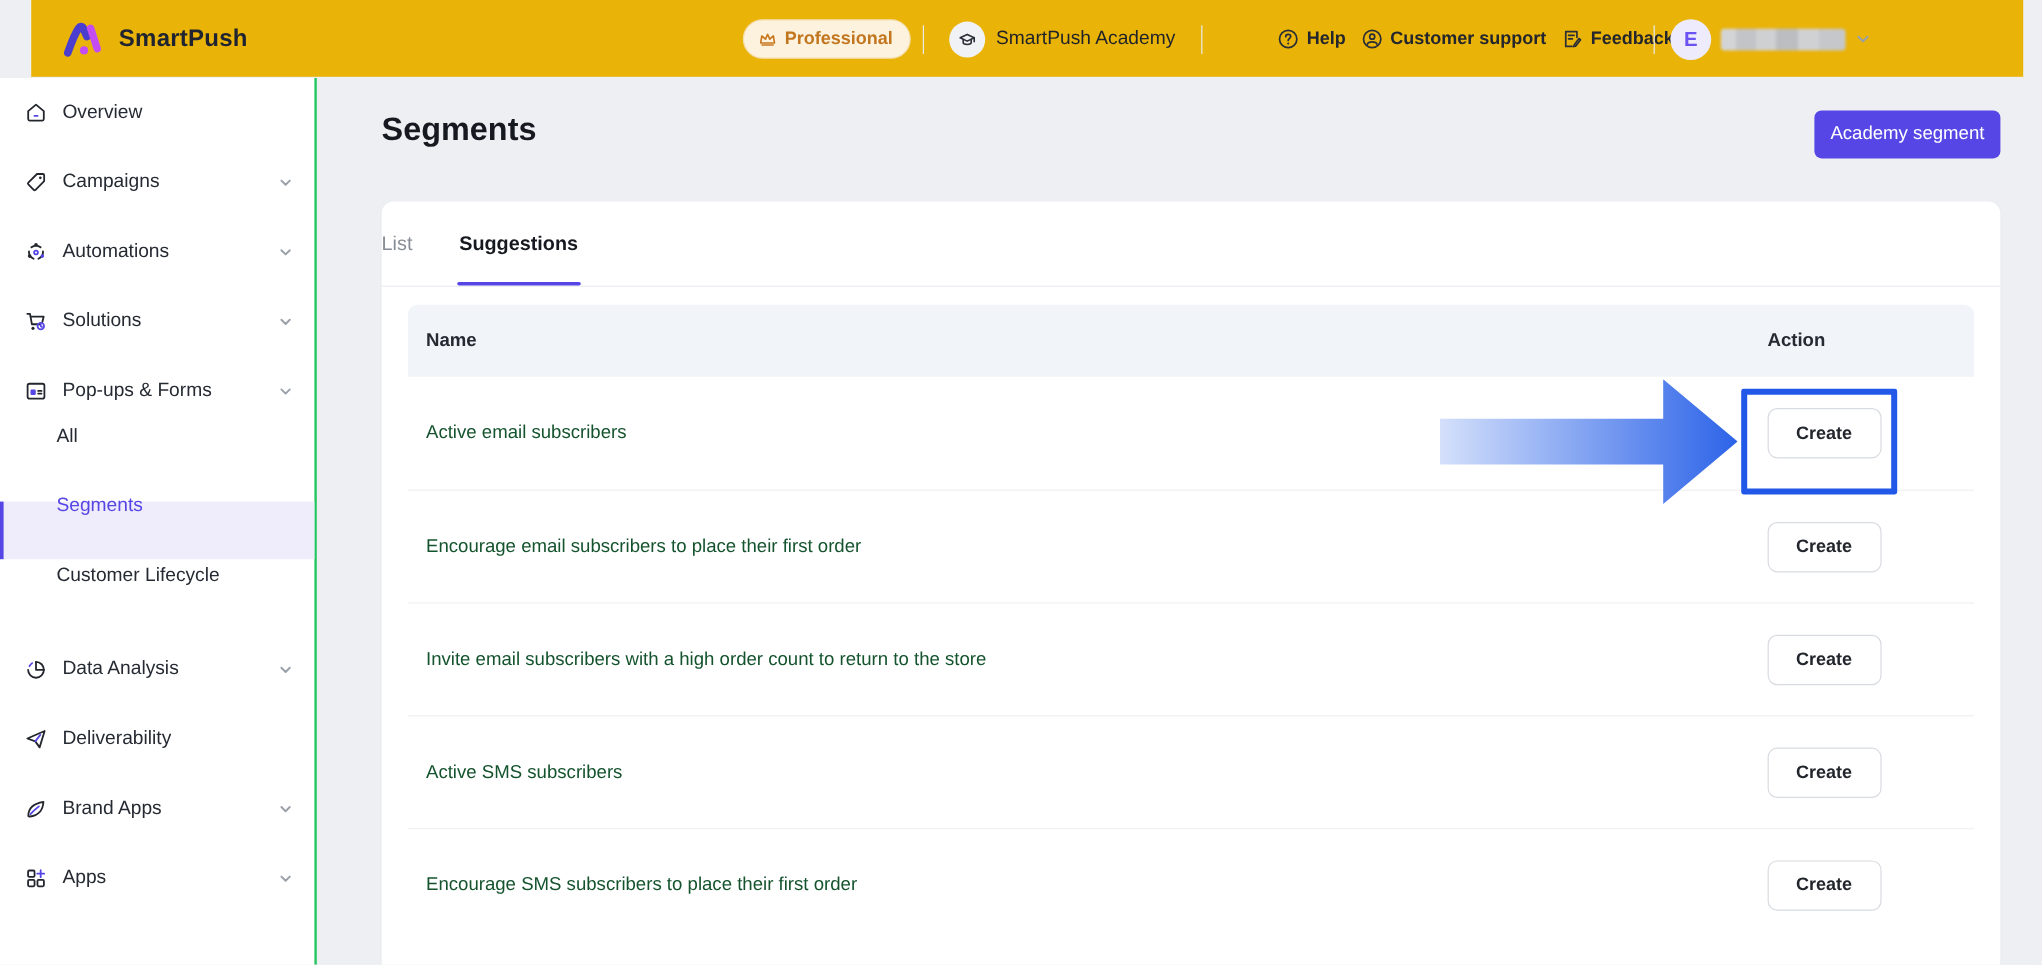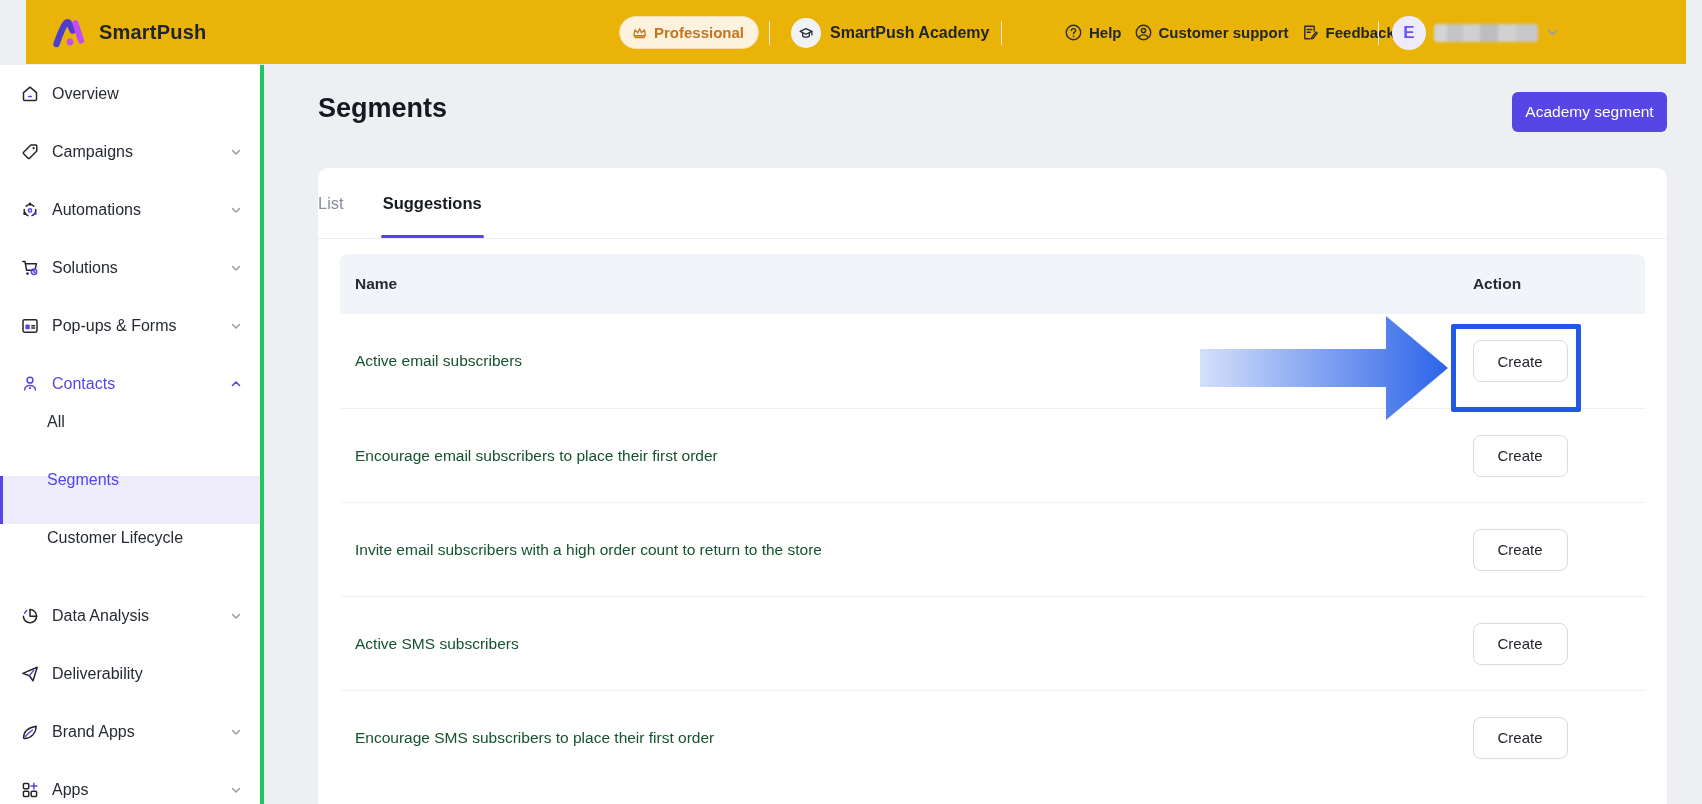--- a/index.html
+++ b/index.html
@@ -8,31 +8,31 @@
   .page { position:relative; width:1702px; height:804px; }
 
   
   header { position:absolute; top:0; left:0; right:16px; height:65px; background:#eab308; border-bottom:1px solid #eef0f3; z-index:10;margin-left:26px; }
   .brand { position:absolute; left:26px; top:0; height:65px; display:flex; align-items:center; gap:11px; }
   .brand-name { font-size:20px; font-weight:700; color:#1f2430; letter-spacing:.2px; }
   .plan-pill { position:absolute; left:593px; top:16px; height:33px; padding:0 14px 0 11px; background:#fcf2dd; border:1px solid #f3ddab; border-radius:17px; display:flex; align-items:center; gap:6px; font-size:15px; font-weight:600; color:#c2761f; cursor:pointer; }
   .hdr-div { position:absolute; top:21px; width:1px; height:24px; background:#e8eaee; }
   .academy { position:absolute; left:765px; top:0; height:65px; display:flex; align-items:center; gap:9px; cursor:pointer; }
   .academy-circle { width:30px; height:30px; border-radius:50%; background:#f1f2f5; display:flex; align-items:center; justify-content:center; }
-  .academy-label { font-size:16px; font-weight:700; color:#1f2329; }
+  .academy-label { font-size:16px; font-weight:400; color:#1f2329; }
   .hdr-links { position:absolute; left:1038px; top:0; height:65px; display:flex; align-items:center; gap:12px; }
   .hdr-link { display:flex; align-items:center; gap:6px; font-size:15px; font-weight:600; color:#23262d; cursor:pointer; white-space:nowrap; }
   .account { position:absolute; left:1366px; top:0; height:65px; display:flex; align-items:center; gap:8px; cursor:pointer; }
   .avatar { width:34px; height:34px; border-radius:50%; background:#eeebfd; color:#6b52f2; font-weight:700; font-size:17px; display:flex; align-items:center; justify-content:center; }
   .blurred-name { width:104px; height:18px; border-radius:3px; filter:blur(1.4px);
     background:repeating-linear-gradient(90deg,#d3d4d6 0 13px,#c3c4c7 13px 29px,#cfd0d2 29px 46px,#bcbdc1 46px 64px,#d0d1d3 64px 82px,#c6c7ca 82px 104px); }
   .icon-line { stroke:#2a2e36; stroke-width:1.5; fill:none; stroke-linecap:round; stroke-linejoin:round; }
 
   
-  aside { position:absolute; top:65px; left:0; bottom:0; width:264px; background:#fff; border-right:4px solid #22c55e; z-index:5; }
+  aside { position:absolute; top:65px; left:0; bottom:0; width:264px; background:#fff; border-right:2px solid #22c55e; z-index:5; }
   .nav-item { position:relative; height:58px; display:flex; align-items:center; padding-left:20px; gap:12px; font-size:16px; color:#262b33; cursor:pointer; }
   .nav-item svg.mi { flex:none; }
   .nav-item .chev { position:absolute; right:18px; top:50%; margin-top:-6px; }
   .chev path { stroke:#9aa0a8; stroke-width:1.6; fill:none; stroke-linecap:round; stroke-linejoin:round; }
   .nav-item.active { color:#5646e5; font-weight:500; }
   .nav-item.active .chev path { stroke:#5646e5; }
   .si { stroke:#23262d; stroke-width:1.5; fill:none; stroke-linecap:round; stroke-linejoin:round; }
   .sip { stroke:#5646e5; stroke-width:1.5; fill:none; stroke-linecap:round; stroke-linejoin:round; }
   .sub-item { position:relative; height:58px; display:flex; padding-left:47px; font-size:16px; color:#262b33; cursor:pointer; }
   .sub-item .bg { display:none; }
@@ -54,21 +54,21 @@
 
   .table { margin:15px 22px 0 22px; }
   .thead { height:60px; background:#f1f4f9; border-radius:8px 8px 0 0; display:flex; align-items:center; }
   .th-name { flex:1; padding-left:15px; font-size:15.5px; font-weight:700; color:#262b33; }
   .th-action { width:250px; display:flex; justify-content:center; font-size:15.5px; font-weight:700; color:#262b33; }
   .th-action span { transform:translateX(-23px); }
   .trow { position:relative; height:94px; display:flex; align-items:center; }
   .trow + .trow { border-top:1px solid #f0f1f3; }
   .row-name { flex:1; padding-left:15px; font-size:15.5px; font-weight:500; color:#14532d; }
   .action-cell { width:250px; display:flex; justify-content:center; }
-  .create-btn { width:95px; height:42px; background:#fff; border:1px solid #d8dbe0; border-radius:8px; font-size:15px; font-weight:400; color:#23262d; font-family:inherit; cursor:pointer; position:relative; z-index:3; }
+  .create-btn { width:95px; height:42px; background:#fff; border:1px solid #d8dbe0; border-radius:8px; font-size:15px; font-weight:700; color:#23262d; font-family:inherit; cursor:pointer; position:relative; z-index:3; }
 
   
   .hl-box { position:absolute; left:1111px; top:10px; width:130px; height:88px; border:5px solid #2158e8; border-radius:2px; z-index:2; pointer-events:none; }
   .big-arrow { position:absolute; left:860px; top:2px; width:248px; height:104px; z-index:2; pointer-events:none; }
 </style>
 </head>
 <body>
 
 <div class="page">
 
@@ -195,31 +195,20 @@
         <rect class="si" x="3" y="3.8" width="14" height="12.4" rx="1.6"></rect>
         <rect x="5.4" y="8.6" width="4.4" height="4.6" rx="1" fill="#5646e5"></rect>
         <path class="si" d="M11.8 9.8 H14.6 M11.8 12 H14.6"></path>
       </svg>
       <span>Pop-ups &amp; Forms</span>
       <svg class="chev" width="12" height="12" viewBox="0 0 12 12">
           <path d="M2.5 4.5 L6 8 L9.5 4.5"></path>
         </svg>
     </div>
 
-    <div class="nav-item active">
-      <svg class="mi" width="20" height="20" viewBox="0 0 20 20">
-        <circle class="sip" cx="10" cy="6.2" r="2.9"></circle>
-        <path class="sip" d="M4.6 16 C4.6 12.4 8 11.4 10 11.4 C12 11.4 15.4 12.4 15.4 16"></path>
-        <circle cx="10" cy="14.2" r="1.1" fill="#5646e5"></circle>
-      </svg>
-      <span>Contacts</span>
-      <svg class="chev" width="12" height="12" viewBox="0 0 12 12">
-          <path d="M2.5 7.5 L6 4 L9.5 7.5"></path>
-        </svg>
-    </div>
 
     <div class="sub-item">
       <span class="lbl">All</span>
     </div>
     <div class="sub-item active">
       <span class="bg"></span>
       <span class="bar"></span>
       <span class="lbl">Segments</span>
     </div>
     <div class="sub-item">

